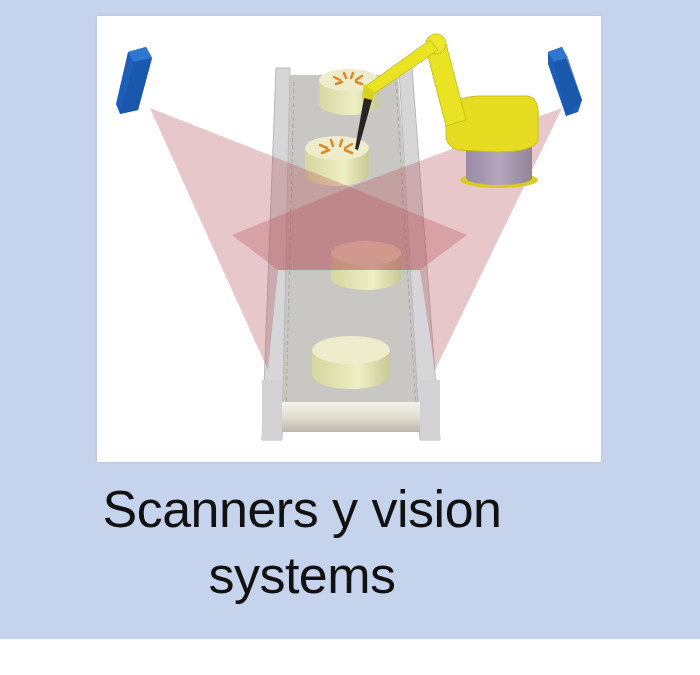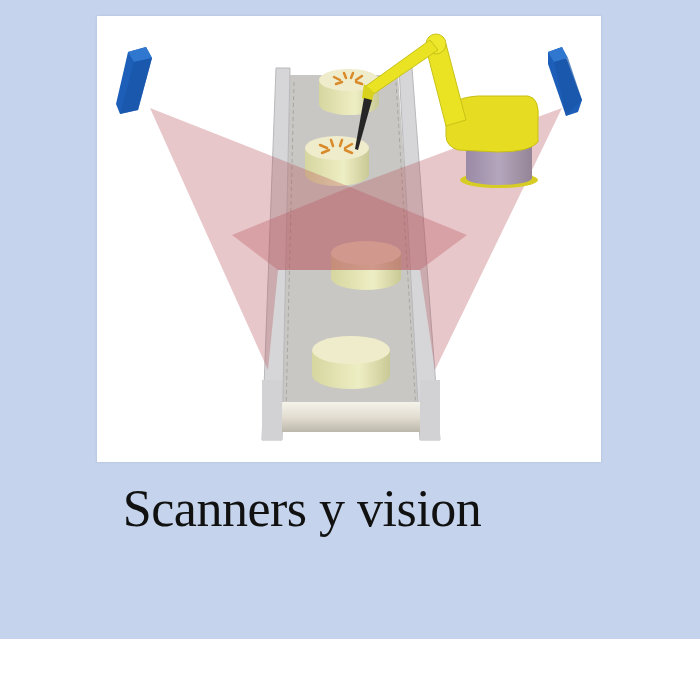--- a/index.html
+++ b/index.html
@@ -14,21 +14,21 @@
     }
     .panel {
       position: absolute; left: 97px; top: 16px; width: 504px; height: 446px;
       background: #ffffff;
       box-shadow: 0 0 2px rgba(150,170,200,0.6);
     }
     .panel svg { position: absolute; left: 0; top: 0; }
     .caption {
       position: absolute; left: 0; top: 476px; width: 604px;
       text-align: center; color: #111;
-      font-family: Liberation Serif, serif;
+      font-family: Liberation Sans, sans-serif;
       font-size: 52px; line-height: 66px; font-weight: normal;
       letter-spacing: -0.5px;
     }
     .caption span { display: block; }
   </style>
 </head>
 <body>
 
 <div class="bg-band"></div>
 
@@ -134,13 +134,14 @@
     <g>
       <polygon points="548,52 562,47 582,100 578,112 566,116 548,64" fill="#1d5fb8"></polygon>
       <polygon points="548,52 562,47 568,58 554,62" fill="#2f77cf"></polygon>
       <polygon points="554,62 568,58 582,100 566,116" fill="#1a56a8" opacity="0.7"></polygon>
     </g>
   </svg>
 </div>
 
 <div class="caption">
   <span>Scanners y vision</span>
+  <span>systems</span>
 </div>
 
 </body></html>

